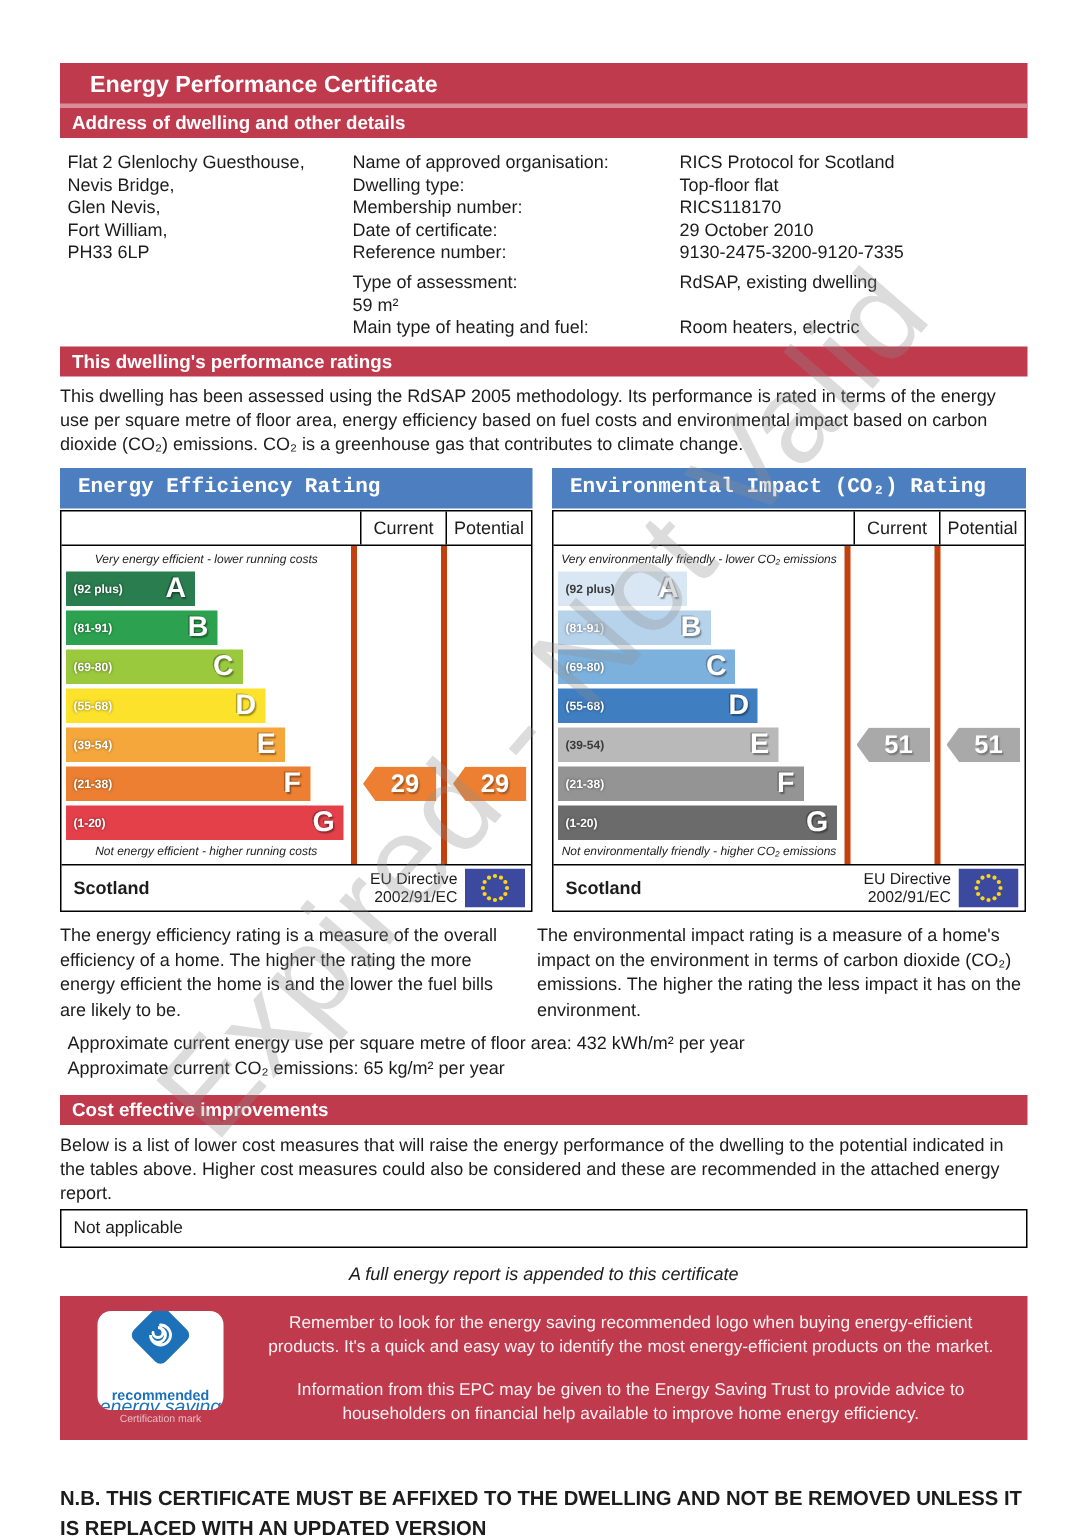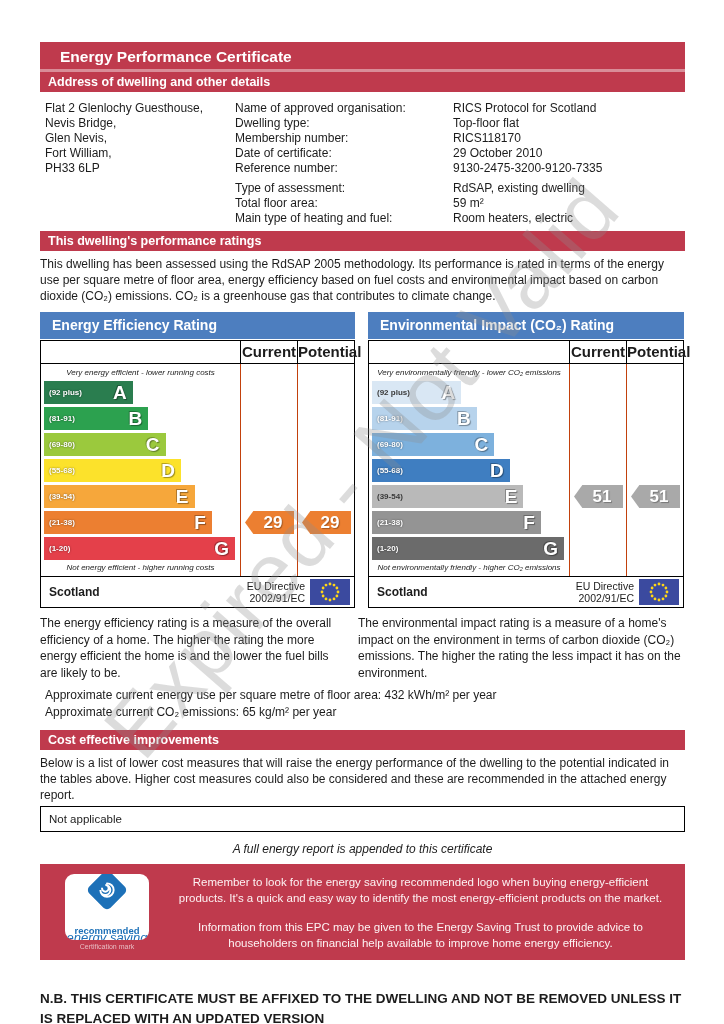--- a/index.html
+++ b/index.html
@@ -21,40 +21,40 @@
   .field-row.gap-above{margin-top:5px;}
   .field-label{width:218px;}
   .field-value{flex:1;}
 
   .para{font-size:12px;line-height:16px;margin:5px 0 0 0;}
 
   
   .charts-row{display:flex;gap:13px;margin-top:8px;}
   .chart-box{width:315px;}
   .chart-header{height:27px;background:#4d7ebf;color:#fff;font-size:14px;font-weight:bold;
-                line-height:27px;padding-left:12px;box-sizing:border-box;}
+                line-height:27px;padding-left:12px;box-sizing:border-box;font-family:Liberation Mono, monospace;}
   .chart-table{border:1px solid #000;margin-top:1px;}
-  .thead{display:flex;height:22px;border-bottom:1px solid #000;font-size:15px;font-weight:bold;}
+  .thead{display:flex;height:22px;border-bottom:1px solid #000;font-size:12px;font-weight:normal;}
   .th-spacer{flex:1;}
   .th-col{width:56px;border-left:1px solid #000;text-align:center;line-height:22px;}
   .tbody{display:flex;}
   .band-area{flex:1;padding:3px 3px 3px 3px;min-width:0;}
   .caption{font-size:8px;font-style:italic;line-height:11px;white-space:nowrap;text-align:center;}
   .caption-top{margin-bottom:3px;}
   .caption-bottom{margin-top:2px;}
   .band-row{height:23px;margin-bottom:3px;}
   .band-row:last-child{margin-bottom:0;}
   .band-bar{height:100%;position:relative;display:flex;align-items:center;}
   .band-range{font-size:8px;font-weight:bold;color:#fff;margin-left:5px;white-space:nowrap;
               text-shadow:0 0 2px rgba(0,0,0,.55);}
   .band-range.dark{color:#3a3a3a;text-shadow:none;}
   .band-letter{position:absolute;right:6px;top:50%;transform:translateY(-50%);color:#fff;
                font-weight:bold;font-size:19px;
                text-shadow:-1px -1px 0 rgba(0,0,0,.28),1px 1px 1px rgba(0,0,0,.38);}
-  .rating-col{width:56px;border-left:1px solid #c2410c;position:relative;}
+  .rating-col{width:56px;border-left:4px solid #c2410c;position:relative;}
   .rating-arrow{position:absolute;left:4px;right:3px;height:23px;color:#fff;font-weight:bold;
                 font-size:17px;display:flex;align-items:center;justify-content:center;
                 padding-left:7px;box-sizing:border-box;text-shadow:1px 1px 1px rgba(0,0,0,.3);
                 clip-path:polygon(0 50%,17% 0,100% 0,100% 100%,17% 100%);}
   .tfoot{display:flex;align-items:center;border-top:1px solid #000;height:30px;}
   .footer-region{flex:1;font-size:12px;font-weight:bold;padding-left:8px;}
   .directive{font-size:10.5px;text-align:right;line-height:12px;white-space:nowrap;}
   .eu-flag{width:40px;height:26px;margin:0 4px 0 5px;flex:none;}
 
   
@@ -128,21 +128,20 @@
           </div>
           <div class="field-row">
             <div class="field-label">Reference number:</div>
             <div class="field-value">9130-2475-3200-9120-7335</div>
           </div>
           <div class="field-row gap-above">
             <div class="field-label">Type of assessment:</div>
             <div class="field-value">RdSAP, existing dwelling</div>
           </div>
           <div class="field-row">
-            <div class="field-label">Total floor area:</div>
             <div class="field-value">59 m²</div>
           </div>
           <div class="field-row">
             <div class="field-label">Main type of heating and fuel:</div>
             <div class="field-value">Room heaters, electric</div>
           </div>
         </div>
     </div>
 
     <div class="banner-sub">This dwelling's performance ratings</div>

